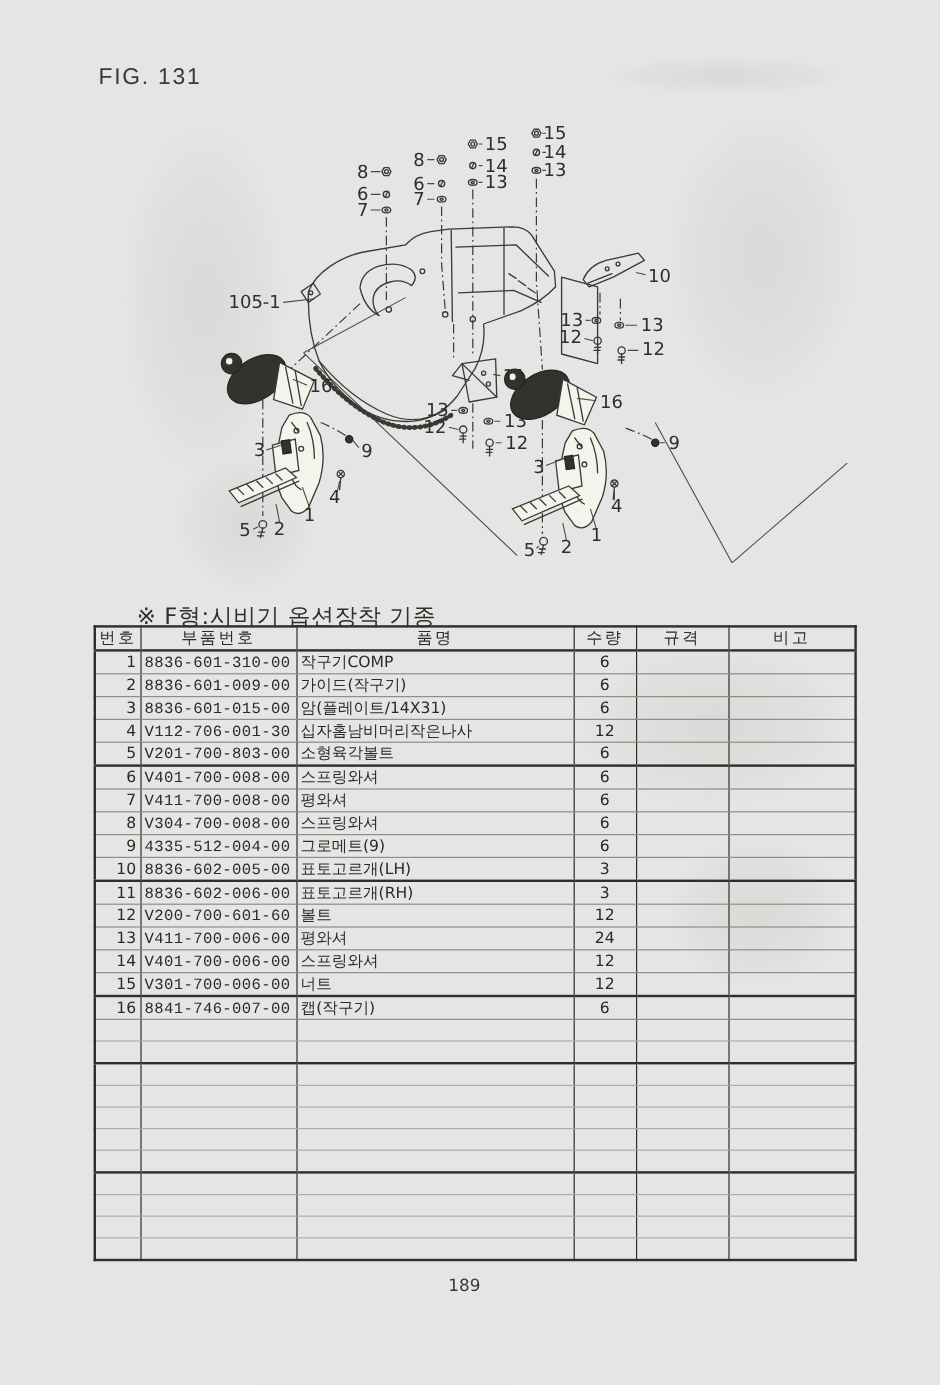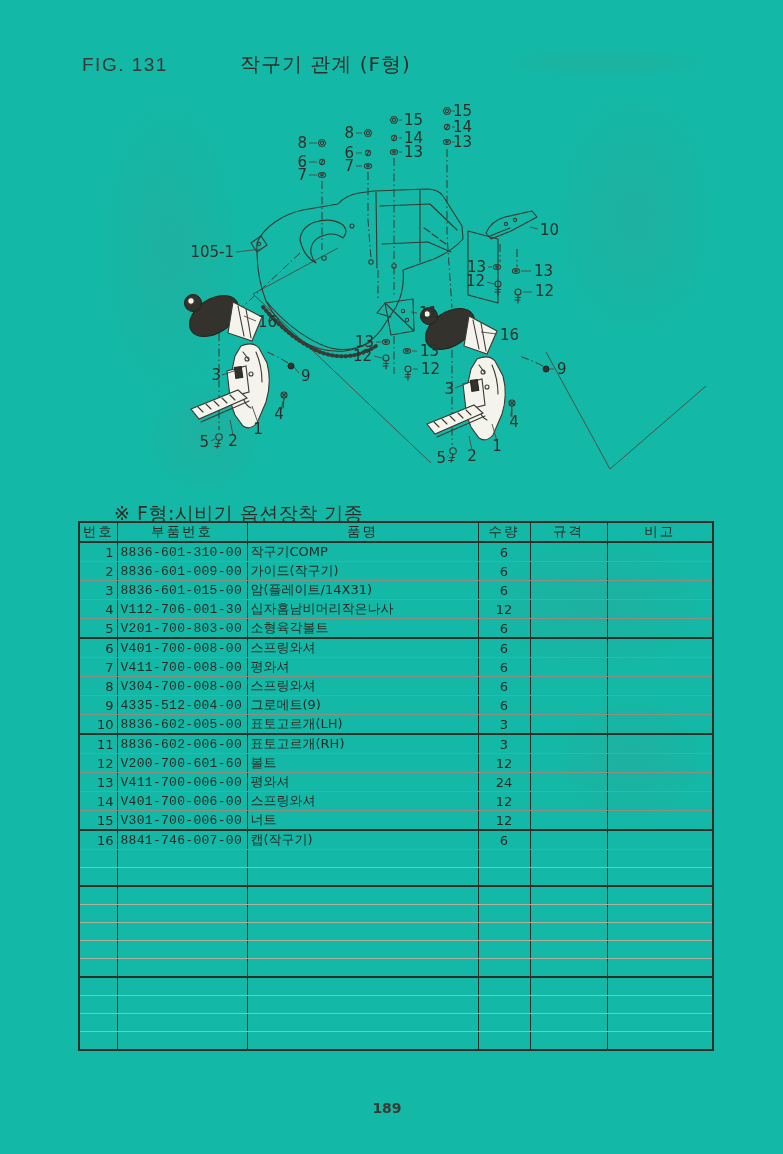--- a/index.html
+++ b/index.html
@@ -1,25 +1,25 @@
 <!DOCTYPE html>
 <html><head>
 <meta charset="utf-8">
 <style>
   html,body{margin:0;padding:0;background:#d8d6cc;}
-  .page{position:relative;width:783px;height:1154px;background:#14b8a6;overflow:hidden;
+  .page{position:relative;width:783px;height:1154px;background:#e5e5e5;overflow:hidden;
         font-family:"DejaVu Sans",sans-serif;color:#2b2a25;}
   
   .sm{position:absolute;pointer-events:none;
       background:radial-gradient(ellipse at center, rgba(112,112,100,0.10), rgba(112,112,100,0.04) 55%, transparent 75%);}
   .fig{position:absolute;left:82px;top:54px;font-size:19px;letter-spacing:1.5px;color:#3a3933;
        font-family:"Liberation Sans","DejaVu Sans",sans-serif;}
   .title{position:absolute;left:240px;top:51px;font-size:20px;color:#2f2e29;letter-spacing:1px;}
   .note{position:absolute;left:114px;top:501px;font-size:19px;color:#2f2e29;letter-spacing:0.5px;}
-  .pageno{position:absolute;left:337px;top:1100px;width:100px;text-align:center;font-size:14px;color:#3a3933;font-weight:bold;}
+  .pageno{position:absolute;left:337px;top:1064px;width:100px;text-align:center;font-size:14px;color:#3a3933;}
 
   table.parts{position:absolute;left:78px;top:521px;width:634px;border-collapse:collapse;table-layout:fixed;
       font-size:13px;color:#2b2a25;border:2px solid #2f2e29;padding-left:20px;}
   table.parts th{height:18px;font-weight:normal;font-size:13.5px;border:1.5px solid #2f2e29;
       border-bottom:2px solid #2f2e29;padding:0;letter-spacing:2px;}
   table.parts td{height:17px;padding:0 3px;border-left:1.5px solid #2f2e29;border-right:1.5px solid #2f2e29;
       border-bottom:1px solid #908e83;white-space:nowrap;overflow:hidden;}
   table.parts tr.empty td{border-bottom:1px solid #b0aea1;}
   table.parts tr.grp td{border-bottom:2px solid #2f2e29;}
   td.c0{text-align:right;padding-right:4px;}
@@ -42,21 +42,20 @@
 <div class="page">
 
   <div class="sm" style="left:510px;top:48px;width:190px;height:30px;"></div>
   <div class="sm" style="left:105px;top:110px;width:130px;height:280px;"></div>
   <div class="sm" style="left:560px;top:100px;width:150px;height:230px;"></div>
   <div class="sm" style="left:150px;top:380px;width:110px;height:110px;"></div>
   <div class="sm" style="left:490px;top:540px;width:210px;height:130px;"></div>
   <div class="sm" style="left:560px;top:700px;width:140px;height:120px;"></div>
 
   <div class="fig">FIG. 131</div>
-  <div class="title">작구기 관계 (F형)</div>
 
   <svg class="diagram" width="630" height="400" viewBox="95 85 630 400">
 
     <g class="thin">
       <path d="M253,294 L431,463"></path>
       <path d="M253,294 L338,248"></path>
       <path d="M546,352 L610,469"></path>
       <path d="M610,469 L706,386"></path>
     </g>
 

